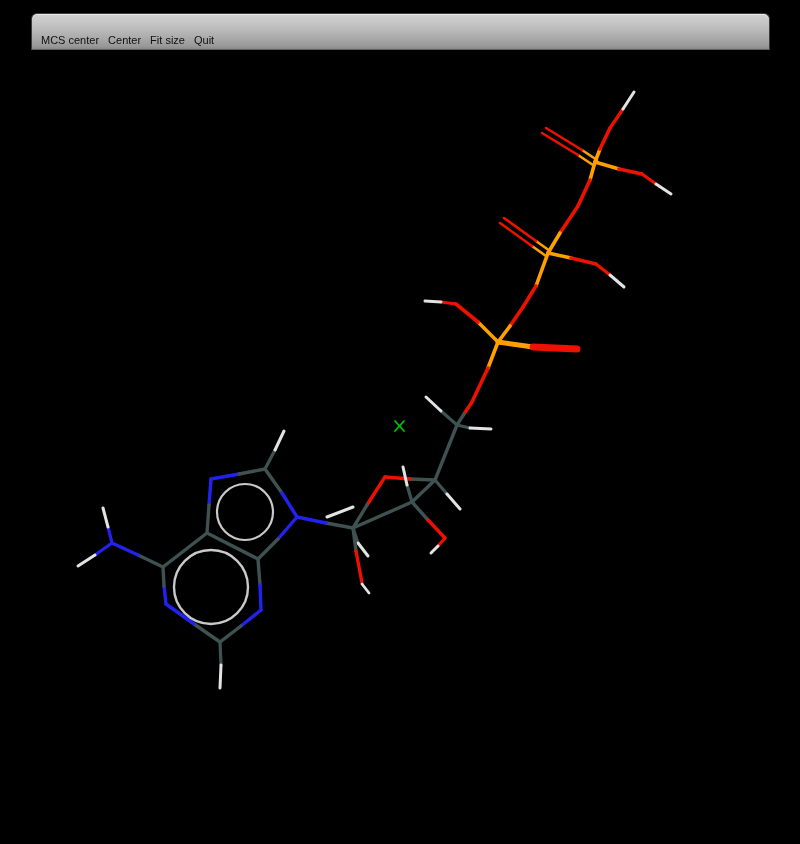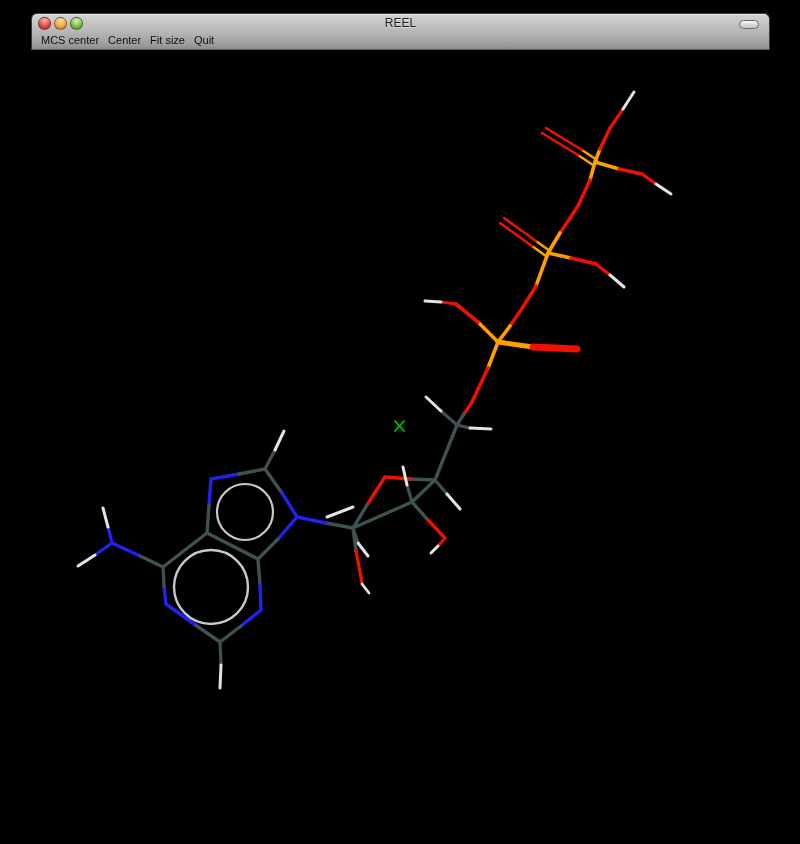--- a/index.html
+++ b/index.html
@@ -134,29 +134,20 @@
         <circle cx="245" cy="512" r="28" fill="none" stroke="#C9C9C9" stroke-width="2.2"></circle>
         <circle cx="211" cy="587" r="37" fill="none" stroke="#C9C9C9" stroke-width="2.4"></circle>
       </g>
     <g id="marker">
         <line x1="395" y1="421" x2="404" y2="431" stroke="#00C300" stroke-width="1.8" stroke-linecap="round"></line>
         <line x1="395" y1="431" x2="404" y2="421" stroke="#00C300" stroke-width="1.8" stroke-linecap="round"></line>
       </g>
   </svg>
 
   <div class="chrome">
-    <div class="titlerow">
-      <div class="lights">
-        <button class="light close"></button>
-        <button class="light min"></button>
-        <button class="light zoom"></button>
-      </div>
-      <div class="wtitle">REEL</div>
-      <button class="lozenge"></button>
-    </div>
     <div class="menurow">
       <span class="menuitem">MCS center</span>
       <span class="menuitem">Center</span>
       <span class="menuitem">Fit size</span>
       <span class="menuitem">Quit</span>
     </div>
   </div>
 
 </div>
 

